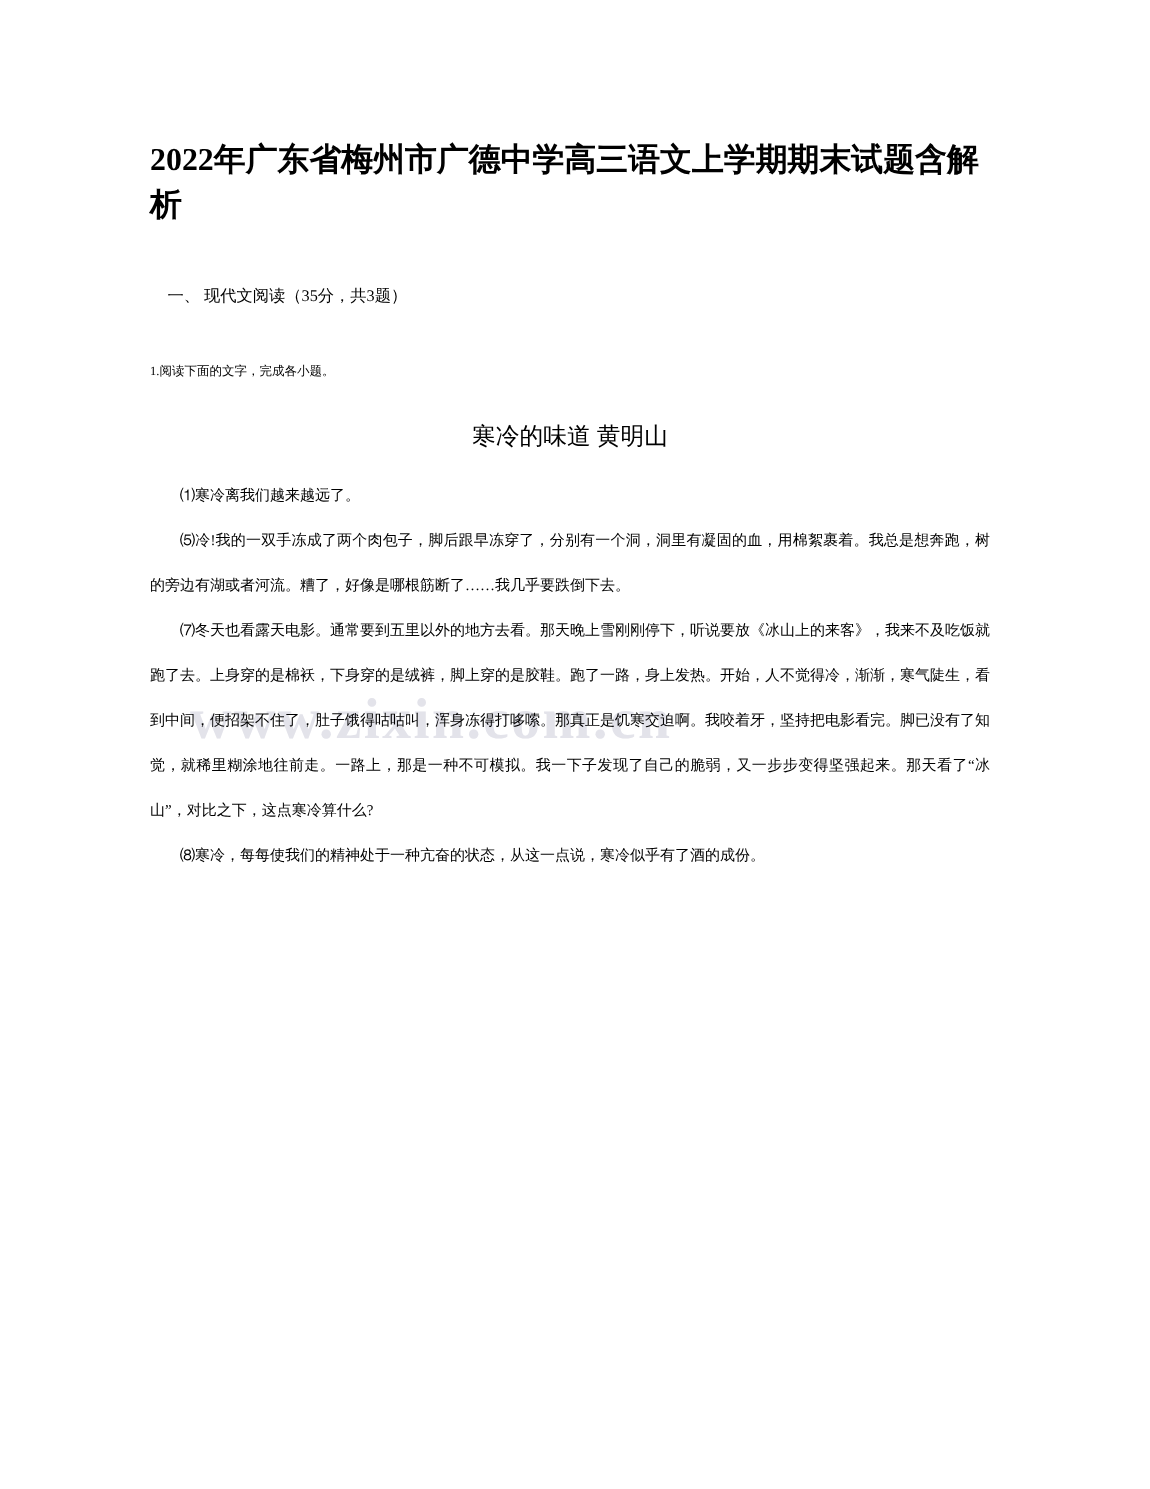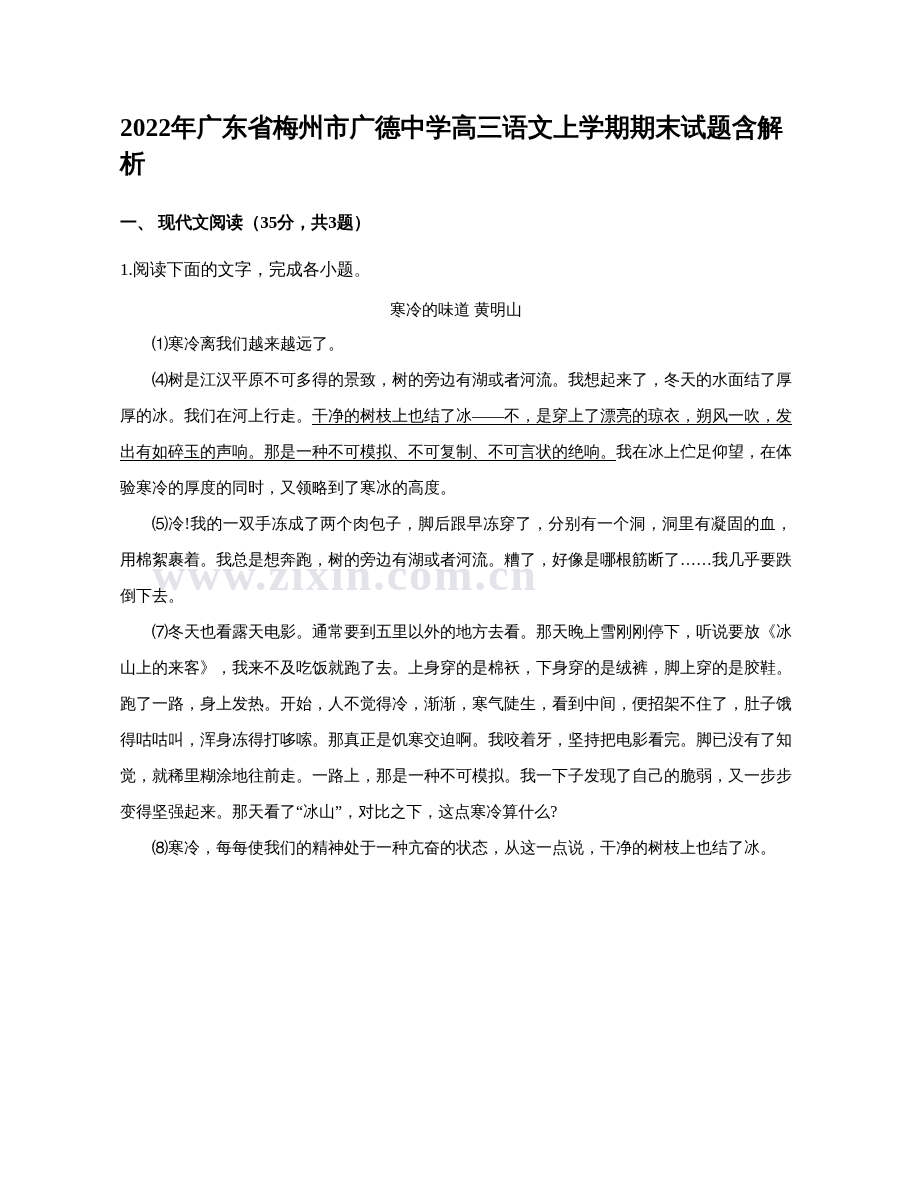--- a/index.html
+++ b/index.html
@@ -54,45 +54,45 @@
   .doc-title {
     margin: 0;
     padding-top: 110px;
     font-size: 25.5px;
     font-weight: 700;
     line-height: 36px;
     letter-spacing: 0px;
   }
 
   .section-heading {
-    margin: 0;
+    margin: 14px;
     padding-top: 26px;
-    font-size: 17px;
-    font-weight: 700;
+    font-size: 13px;
+    font-weight: 400;
     line-height: 30px;
   }
 
   .q-stem {
     margin: 0;
     padding-top: 16px;
-    font-size: 17px;
+    font-size: 10px;
     line-height: 32px;
   }
 
   .passage-title {
-    margin: 0;
+    margin: 12px;
     padding-top: 8px;
-    font-size: 16px;
+    font-size: 19px;
     line-height: 32px;
     text-align: center;
   }
 
   p.para {
     margin: 0;
-    font-size: 16px;
+    font-size: 12px;
     line-height: 36px;
     text-align: justify;
     text-justify: inter-ideograph;
     text-indent: 2em;
   }
 
   .u {
     text-decoration: underline;
     text-underline-offset: 3px;
   }
@@ -111,23 +111,22 @@
     <h2 class="section-heading">一、 现代文阅读（35分，共3题）</h2>
 
     <p class="q-stem">1.阅读下面的文字，完成各小题。</p>
 
     <p class="passage-title">寒冷的味道        黄明山</p>
 
     <p class="para">⑴寒冷离我们越来越远了。</p>
 
 
 
-    <p class="para"><span>⑷树是江汉平原不可多得的景致，树的旁边有湖或者河流。我想起来了，冬天的水面结了厚厚的冰。我们在河上行走。</span><span class="u">干净的树枝上也结了冰——不，是穿上了漂亮的琼衣，朔风一吹，发出有如碎玉的声响。那是一种不可模拟、不可复制、不可言状的绝响。</span><span>我在冰上伫足仰望，在体验寒冷的厚度的同时，又领略到了寒冰的高度。</span></p>
 
     <p class="para">⑸冷!我的一双手冻成了两个肉包子，脚后跟早冻穿了，分别有一个洞，洞里有凝固的血，用棉絮裹着。我总是想奔跑，树的旁边有湖或者河流。糟了，好像是哪根筋断了……我几乎要跌倒下去。</p>
 
 
     <p class="para">⑺冬天也看露天电影。通常要到五里以外的地方去看。那天晚上雪刚刚停下，听说要放《冰山上的来客》，我来不及吃饭就跑了去。上身穿的是棉袄，下身穿的是绒裤，脚上穿的是胶鞋。跑了一路，身上发热。开始，人不觉得冷，渐渐，寒气陡生，看到中间，便招架不住了，肚子饿得咕咕叫，浑身冻得打哆嗦。那真正是饥寒交迫啊。我咬着牙，坚持把电影看完。脚已没有了知觉，就稀里糊涂地往前走。一路上，那是一种不可模拟。我一下子发现了自己的脆弱，又一步步变得坚强起来。那天看了“冰山”，对比之下，这点寒冷算什么?</p>
 
-    <p class="para">⑻寒冷，每每使我们的精神处于一种亢奋的状态，从这一点说，干净的树枝上也结了冰。</p>
+    <p class="para">⑻寒冷，每每使我们的精神处于一种亢奋的状态，从这一点说，寒冷似乎有了酒的成份。</p>
 
   </div>
 </div>
 
 </body></html>

